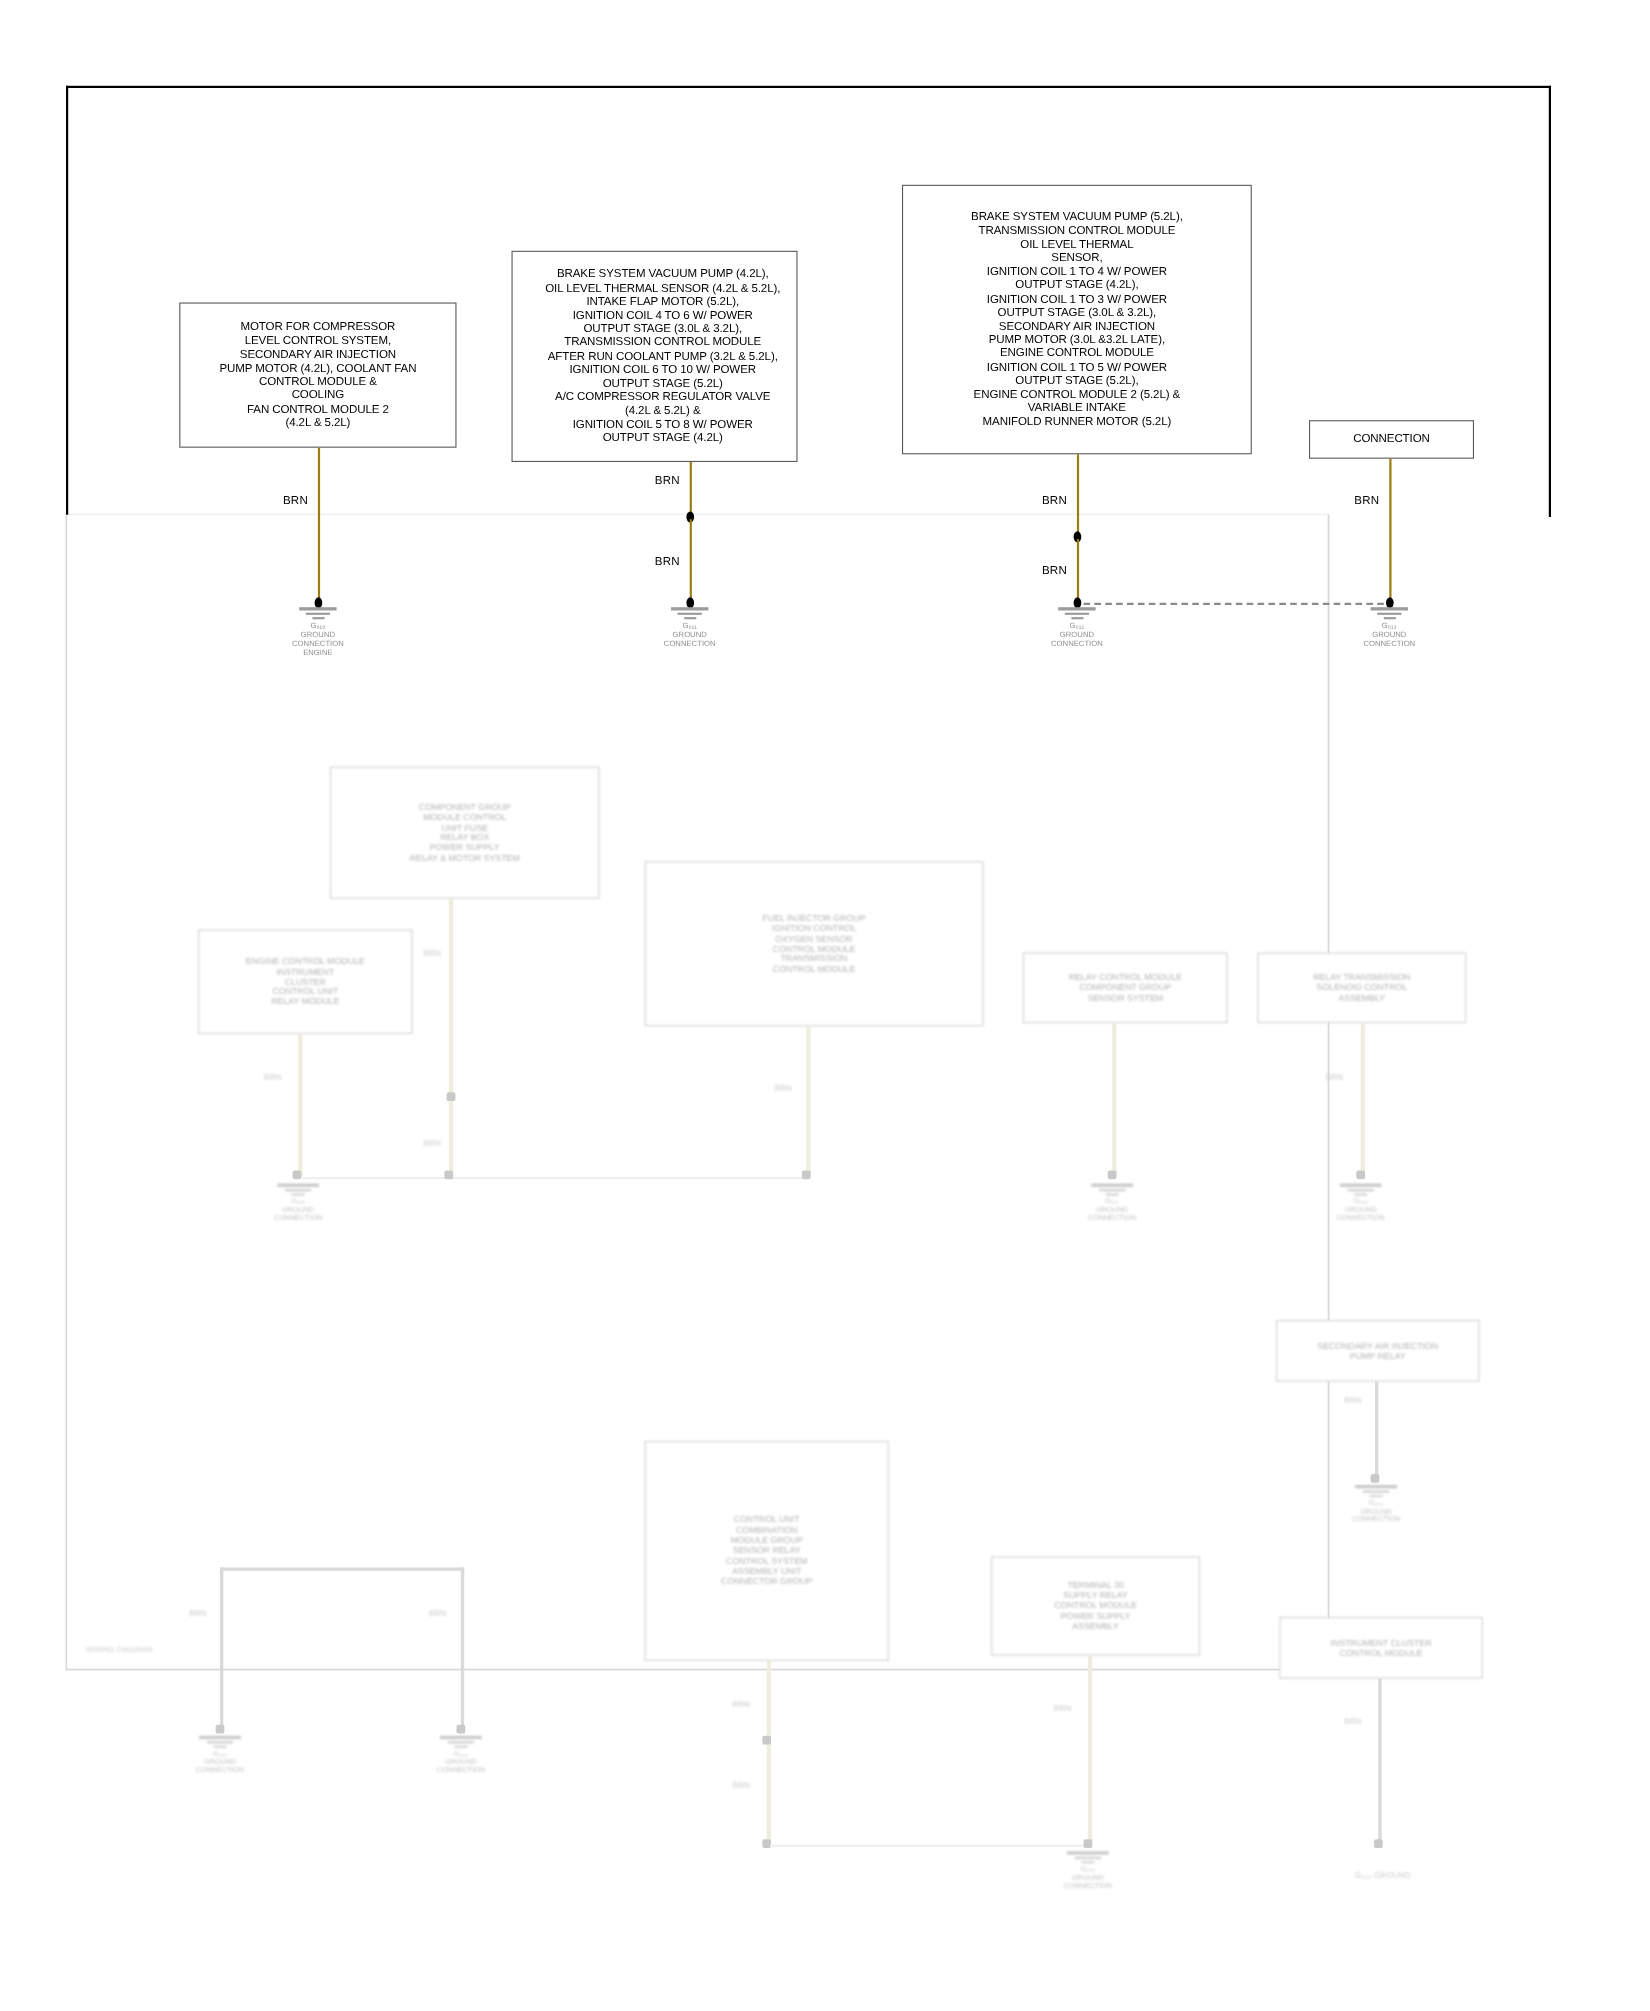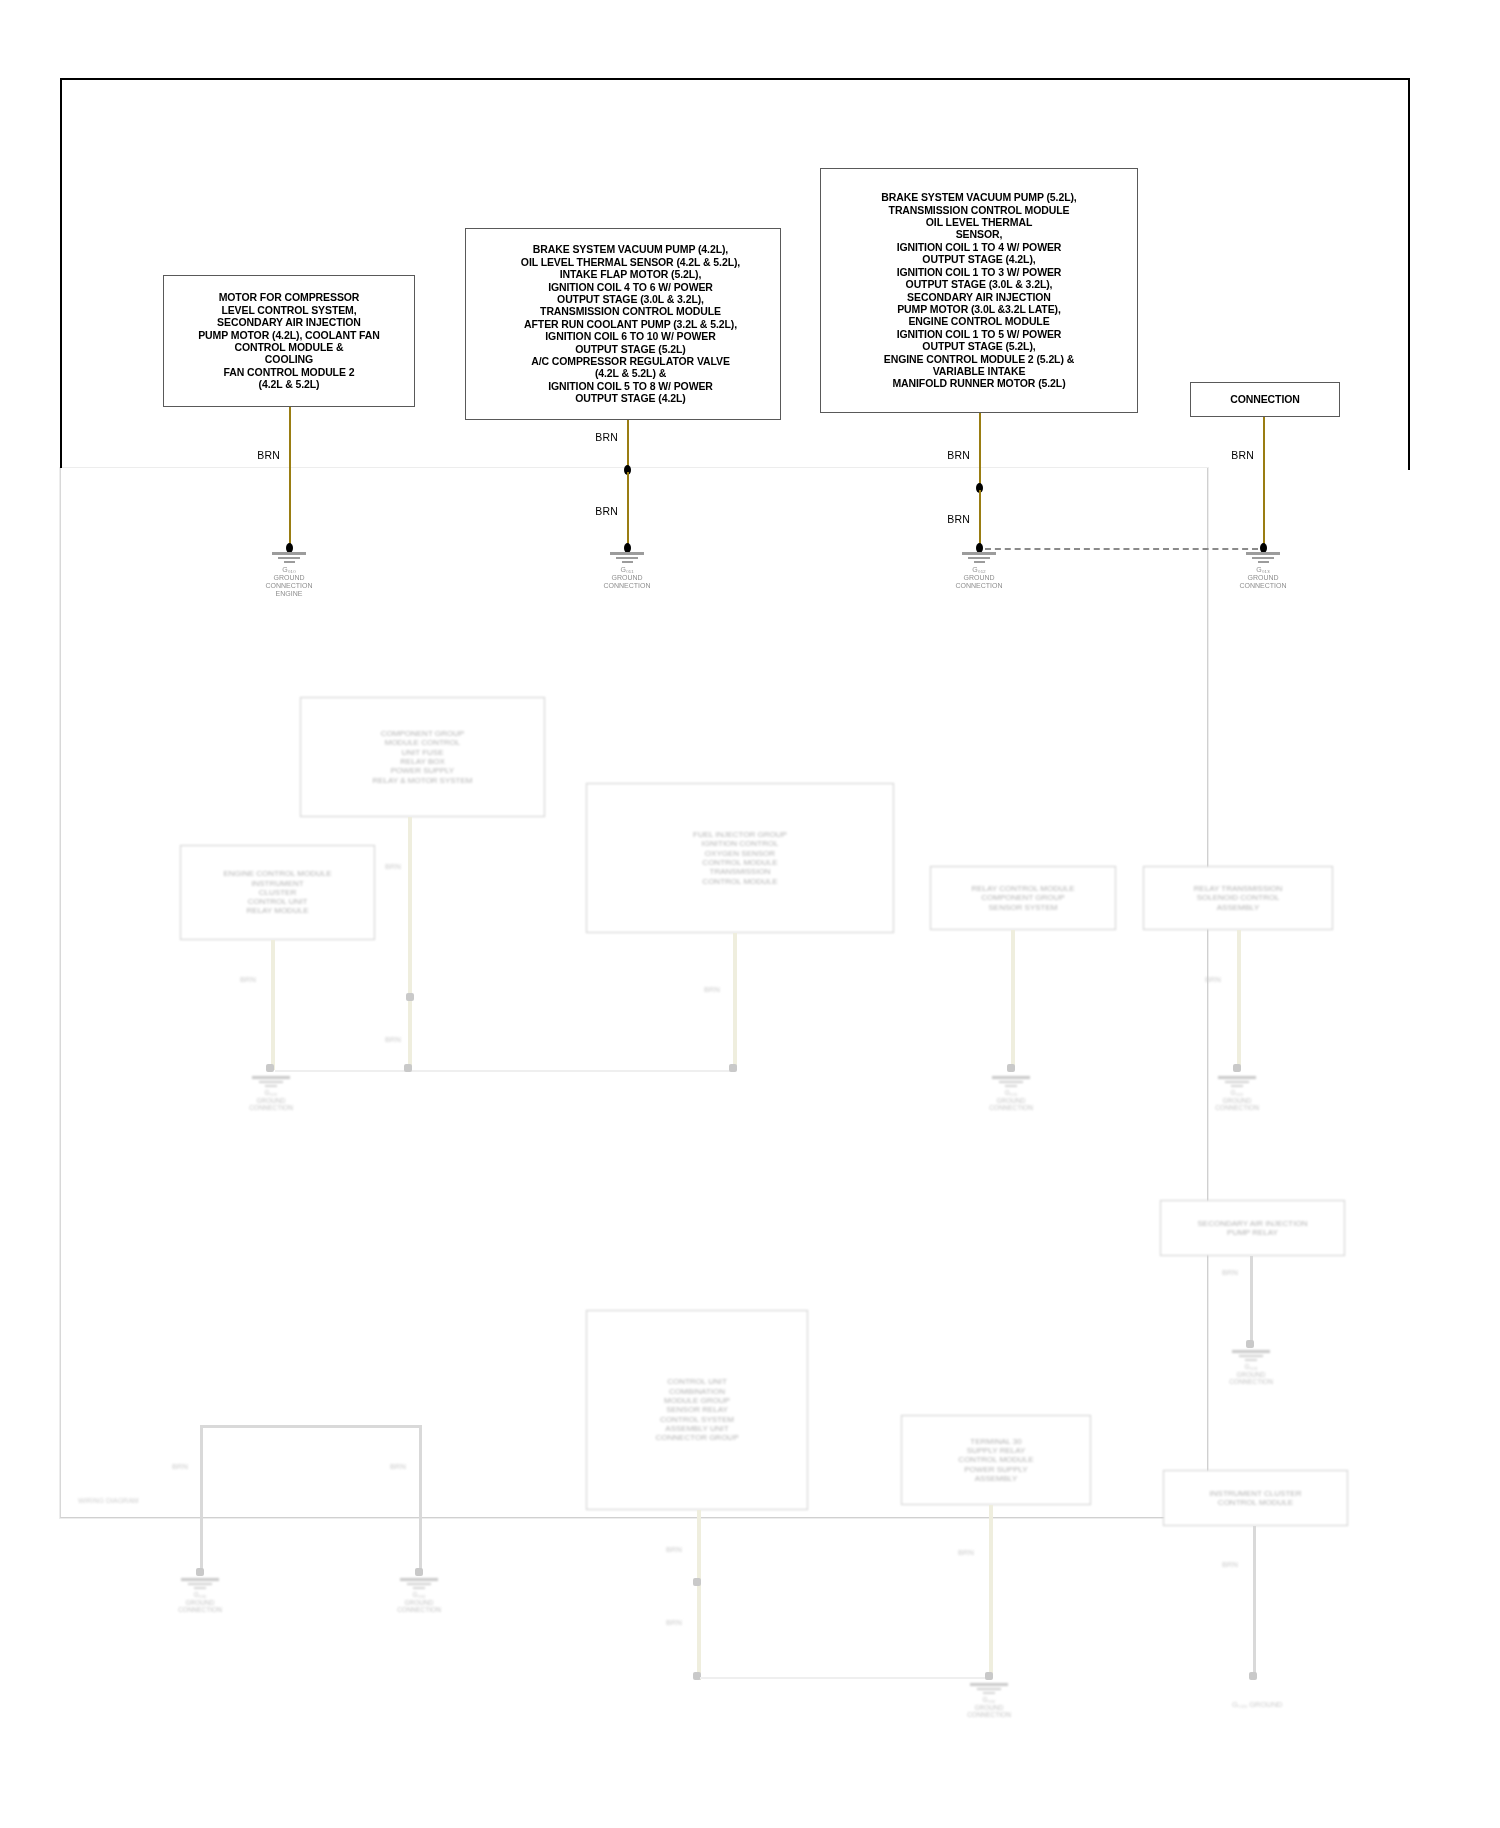--- a/index.html
+++ b/index.html
@@ -70,21 +70,20 @@
     color: #000000;
     font-size: 10.5px;
     line-height: 12.4px;
     text-align: center;
     display: flex;
     align-items: center;
     justify-content: center;
     padding: 3px 5px;
     white-space: pre-line;
     letter-spacing: -0.1px;
-    font-weight: bold;
   }
 
   
   .wire {
     position: absolute;
     background: #9a7d12;
     width: 2px;
   }
   .dashed-h {
     position: absolute;
@@ -217,21 +216,21 @@
 
   <div class="cbox" style="left:163px; top:275px; width:252px; height:132px;">MOTOR FOR COMPRESSOR
 LEVEL CONTROL SYSTEM,
 SECONDARY AIR INJECTION
 PUMP MOTOR (4.2L), COOLANT FAN
 CONTROL MODULE &amp;
 COOLING
 FAN CONTROL MODULE 2
 (4.2L &amp; 5.2L)</div>
 
-  <div class="cbox" style="left:465px; top:228px; width:316px; height:192px;padding-left:20px;">BRAKE SYSTEM VACUUM PUMP (4.2L),
+  <div class="cbox" style="left:465px; top:228px; width:260px; height:192px;padding-left:20px;">BRAKE SYSTEM VACUUM PUMP (4.2L),
 OIL LEVEL THERMAL SENSOR (4.2L &amp; 5.2L),
 INTAKE FLAP MOTOR (5.2L),
 IGNITION COIL 4 TO 6 W/ POWER
 OUTPUT STAGE (3.0L &amp; 3.2L),
 TRANSMISSION CONTROL MODULE
 AFTER RUN COOLANT PUMP (3.2L &amp; 5.2L),
 IGNITION COIL 6 TO 10 W/ POWER
 OUTPUT STAGE (5.2L)
 A/C COMPRESSOR REGULATOR VALVE
 (4.2L &amp; 5.2L) &amp;

